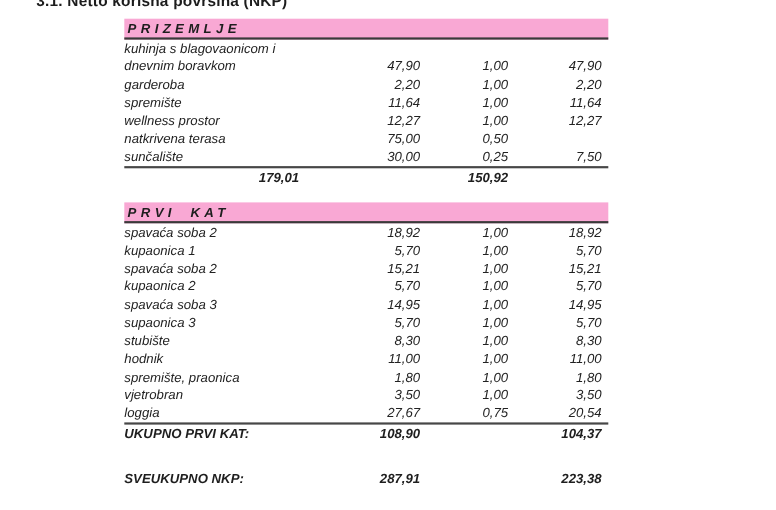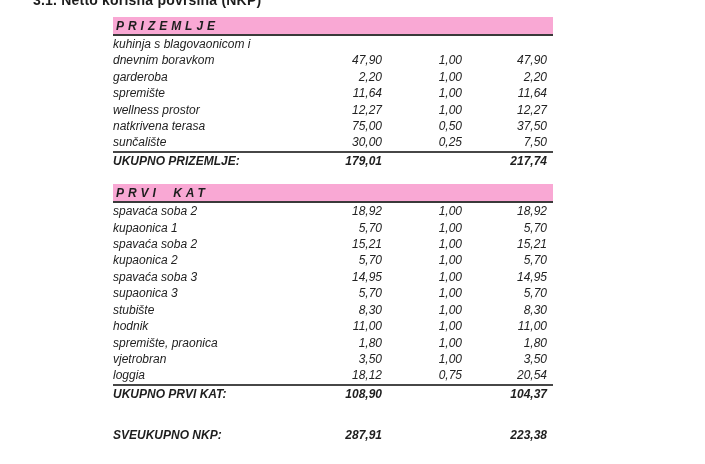--- a/index.html
+++ b/index.html
@@ -118,33 +118,31 @@
       <div class="row">
         <div class="c name">wellness prostor</div>
         <div class="c num">12,27</div>
         <div class="c num">1,00</div>
         <div class="c num">12,27</div>
       </div>
       <div class="row">
         <div class="c name">natkrivena terasa</div>
         <div class="c num">75,00</div>
         <div class="c num">0,50</div>
-        <div class="c num">37,50</div>
       </div>
       <div class="row">
         <div class="c name">sunčalište</div>
         <div class="c num">30,00</div>
         <div class="c num">0,25</div>
         <div class="c num">7,50</div>
       </div>
       <div class="row total">
-        <div class="c name">UKUPNO PRIZEMLJE:</div>
         <div class="c num">179,01</div>
         <div class="c num"></div>
-        <div class="c num">217,74</div>
+        <div class="c num">150,92</div>
       </div>
     </div>
 
     <div class="section-header section-2">
       <span>PRVI KAT</span>
     </div>
     <div class="section-body">
       <div class="row">
         <div class="c name">spavaća soba 2</div>
         <div class="c num">18,92</div>
@@ -200,21 +198,21 @@
         <div class="c num">1,80</div>
       </div>
       <div class="row">
         <div class="c name">vjetrobran</div>
         <div class="c num">3,50</div>
         <div class="c num">1,00</div>
         <div class="c num">3,50</div>
       </div>
       <div class="row">
         <div class="c name">loggia</div>
-        <div class="c num">18,12</div>
+        <div class="c num">27,67</div>
         <div class="c num">0,75</div>
         <div class="c num">20,54</div>
       </div>
       <div class="row total">
         <div class="c name">UKUPNO PRVI KAT:</div>
         <div class="c num">108,90</div>
         <div class="c num"></div>
         <div class="c num">104,37</div>
       </div>
     </div>

